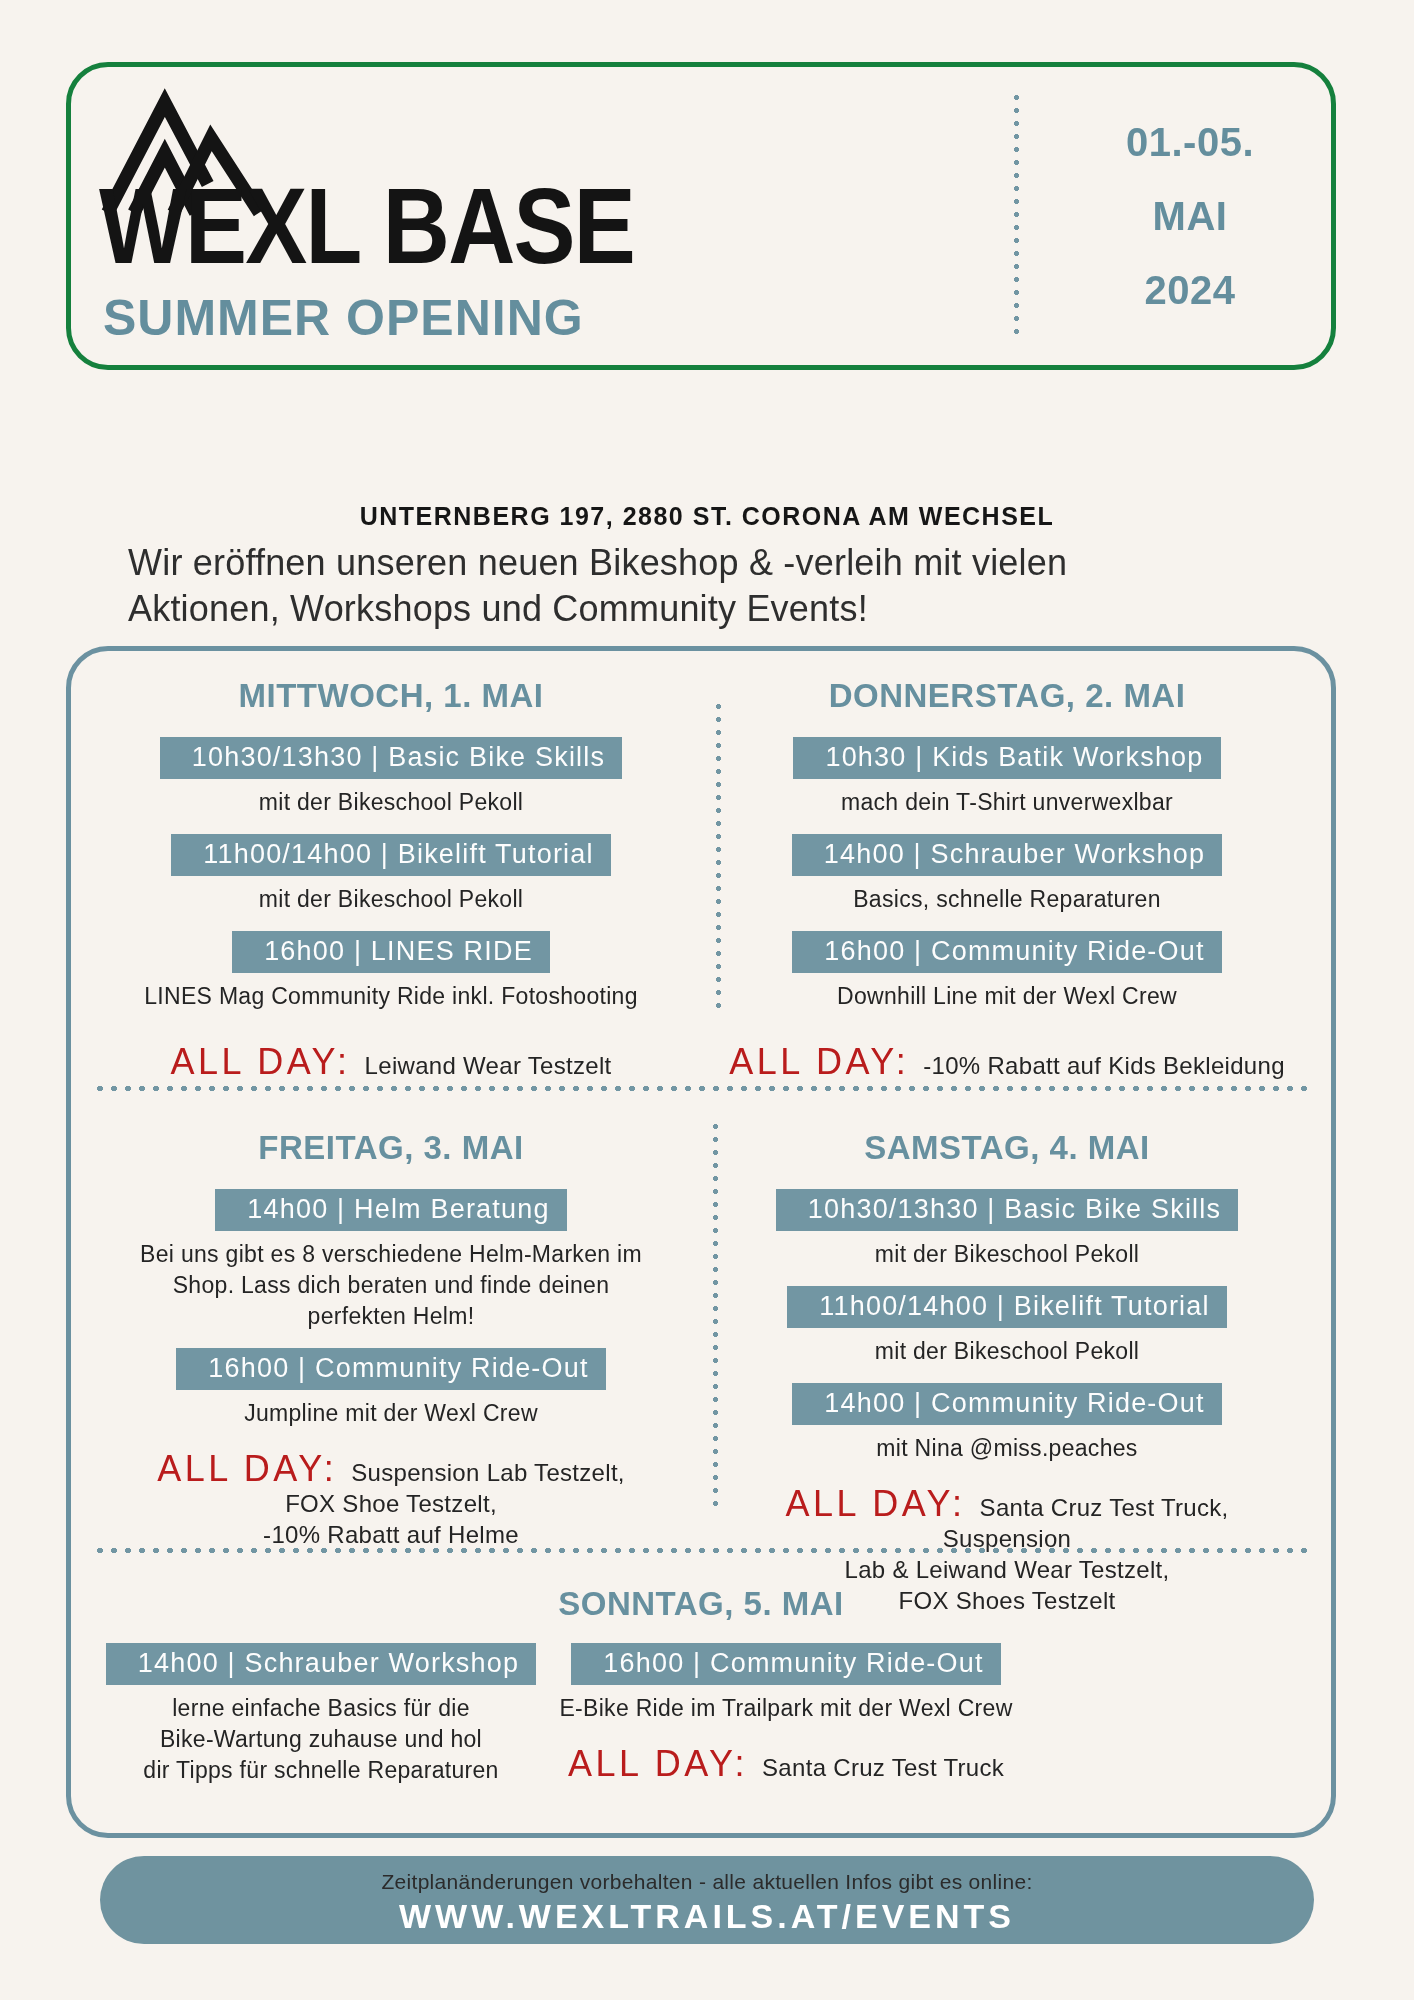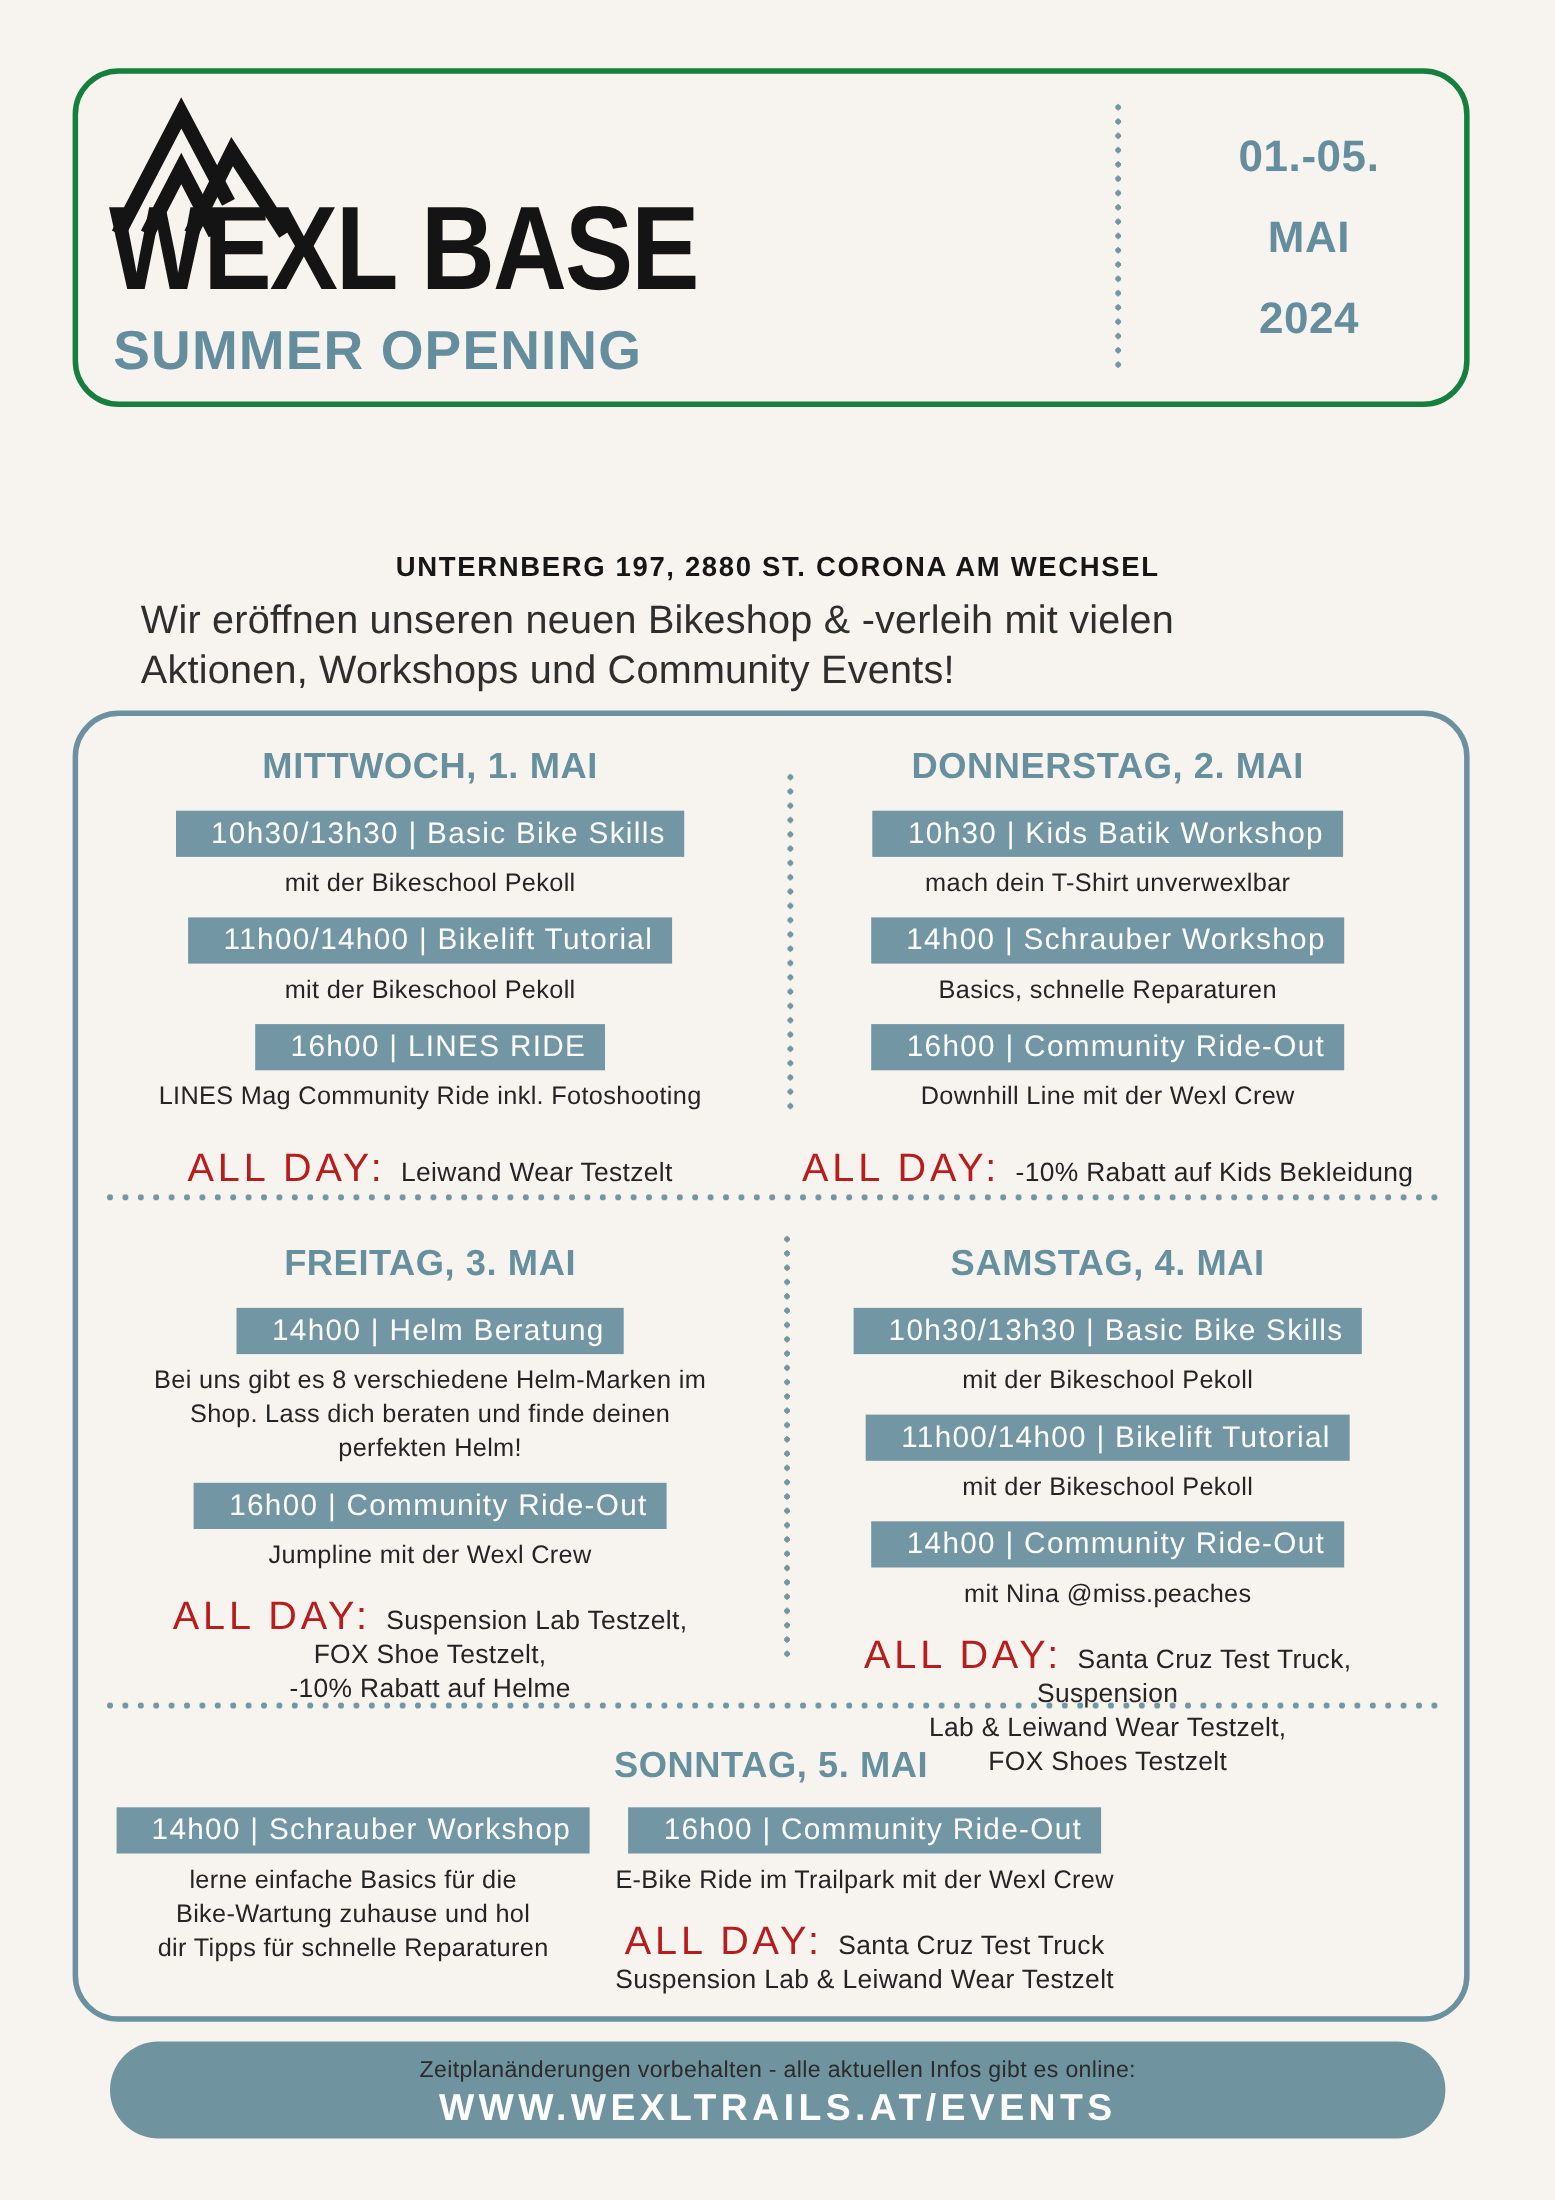--- a/index.html
+++ b/index.html
@@ -246,21 +246,20 @@
       </div>
     </div>
 
     <div class="col col-so-right">
       <div class="event" style="margin-top:0;">
         <div class="badge">16h00 | Community Ride-Out</div>
         <div class="desc">E-Bike Ride im Trailpark mit der Wexl Crew</div>
       </div>
       <div class="allday allday-tight">
         <div><span class="allday-label">ALL DAY:</span><span>Santa Cruz Test Truck</span></div>
-        <div>Suspension Lab &amp; Leiwand Wear Testzelt</div>
       </div>
     </div>
 
   </div>
 
   <div class="footer-bar">
     <div class="footer-note">Zeitplanänderungen vorbehalten - alle aktuellen Infos gibt es online:</div>
     <div class="footer-url">WWW.WEXLTRAILS.AT/EVENTS</div>
   </div>
 

